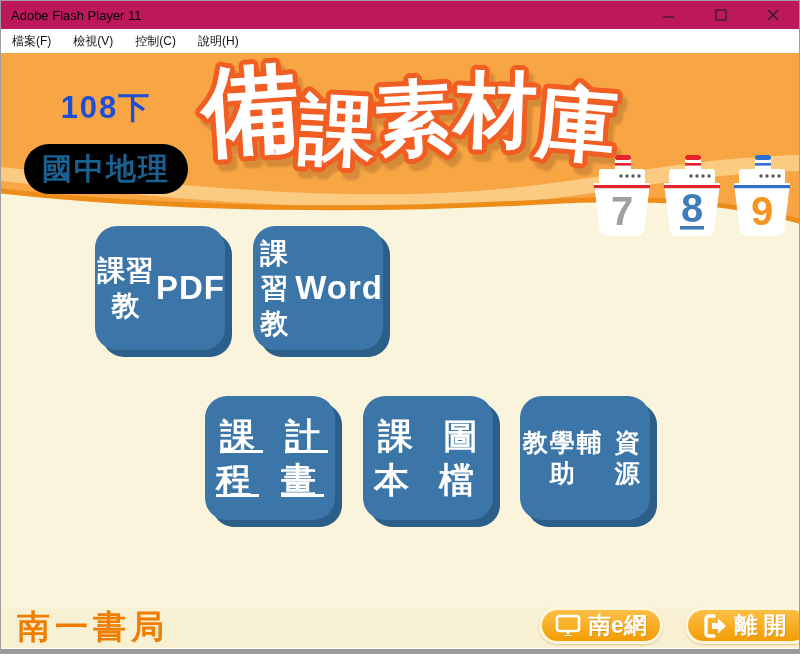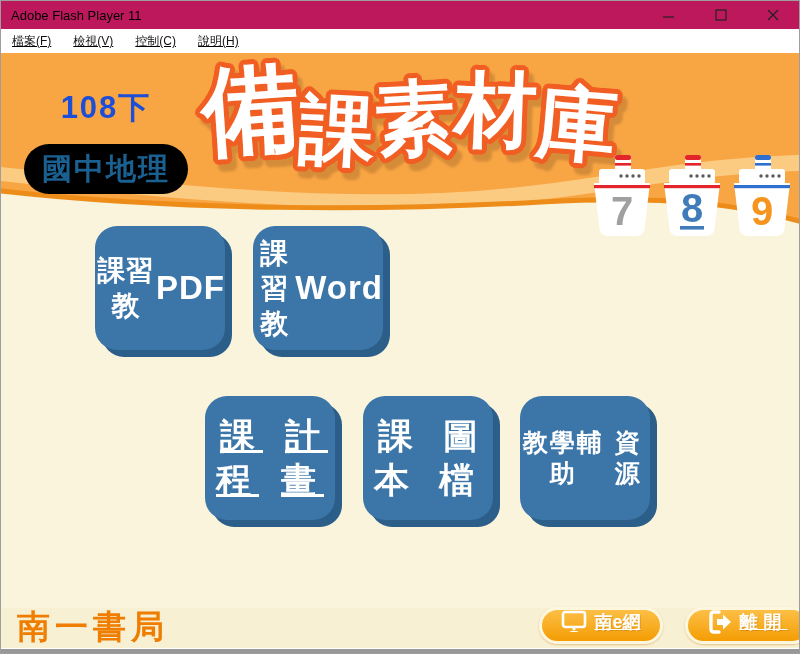--- a/index.html
+++ b/index.html
@@ -3,21 +3,21 @@
 <meta charset="utf-8">
 <style>
   html,body{margin:0;padding:0;background:#e8e8e8;font-family:"Liberation Sans","DejaVu Sans",sans-serif;}
   .window{position:relative;width:800px;height:654px;background:#ffffff;border:1px solid #9e9e9e;box-sizing:border-box;overflow:hidden;}
 
   
   .titlebar{position:absolute;left:0;top:0;width:100%;height:28px;background:#be185d;}
   .titlebar .title{position:absolute;left:10px;top:7px;font-size:13px;color:#000;}
   .win-controls{position:absolute;right:0;top:0;height:28px;display:flex;}
   .ctrl{width:52px;height:28px;display:flex;align-items:center;justify-content:center;cursor:default;}
-  .menubar{position:absolute;left:0;top:28px;width:100%;height:24px;background:#ffffff;display:flex;align-items:flex-end;text-decoration:underline;}
+  .menubar{position:absolute;left:0;top:28px;width:100%;height:24px;background:#ffffff;display:flex;align-items:flex-end;}
   .menu-item{font-size:12px;color:#111;padding:0 11px;line-height:24px;}
 
   
   .stage{position:absolute;left:0;top:52px;width:798px;height:595px;background:#faf4dc;overflow:hidden;}
   .header-waves{position:absolute;left:0;top:0;width:798px;height:175px;}
   .bottom-band{position:absolute;left:0;bottom:0;width:100%;height:40px;background:#f8f0d2;}
   .bottom-edge{position:absolute;left:0;bottom:0;width:100%;height:4px;background:#989898;}
 
   
   .semester{position:absolute;left:30px;top:34px;width:150px;text-align:center;
@@ -57,22 +57,22 @@
   #btn2{left:409px;top:173px;}
   #btn3{left:204px;top:343px;text-decoration:underline;}
   #btn4{left:362px;top:343px;}
   #btn5{left:519px;top:343px;}
 
   
   .logo{position:absolute;left:16px;top:552px;font-family:"Liberation Serif","DejaVu Serif",serif;
     font-size:33px;font-weight:bold;color:#ee7d00;letter-spacing:5px;}
   .pill-btn{position:absolute;top:554px;height:37px;border-radius:22px;
     background:linear-gradient(#fcbf45,#f49d04);border:3px solid #fff6de;box-sizing:border-box;
-    display:flex;justify-content:center;gap:7px;cursor:pointer;
-    color:#ffffff;font-weight:bold;font-size:18px;box-shadow:0 1px 2px rgba(180,110,0,0.35);text-decoration:underline;}
+    display:flex;align-items:center;justify-content:center;gap:7px;cursor:pointer;
+    color:#ffffff;font-weight:bold;font-size:23px;box-shadow:0 1px 2px rgba(180,110,0,0.35);}
   #site-btn{left:538px;width:124px;}
   #exit-btn{left:684px;width:126px;letter-spacing:6px;text-indent:0;}
   .pill-btn .lbl{text-shadow:1px 1px 0 rgba(200,120,0,0.4);}
 </style>
 </head>
 <body>
 
 <div class="window">
 
   <div class="titlebar">

